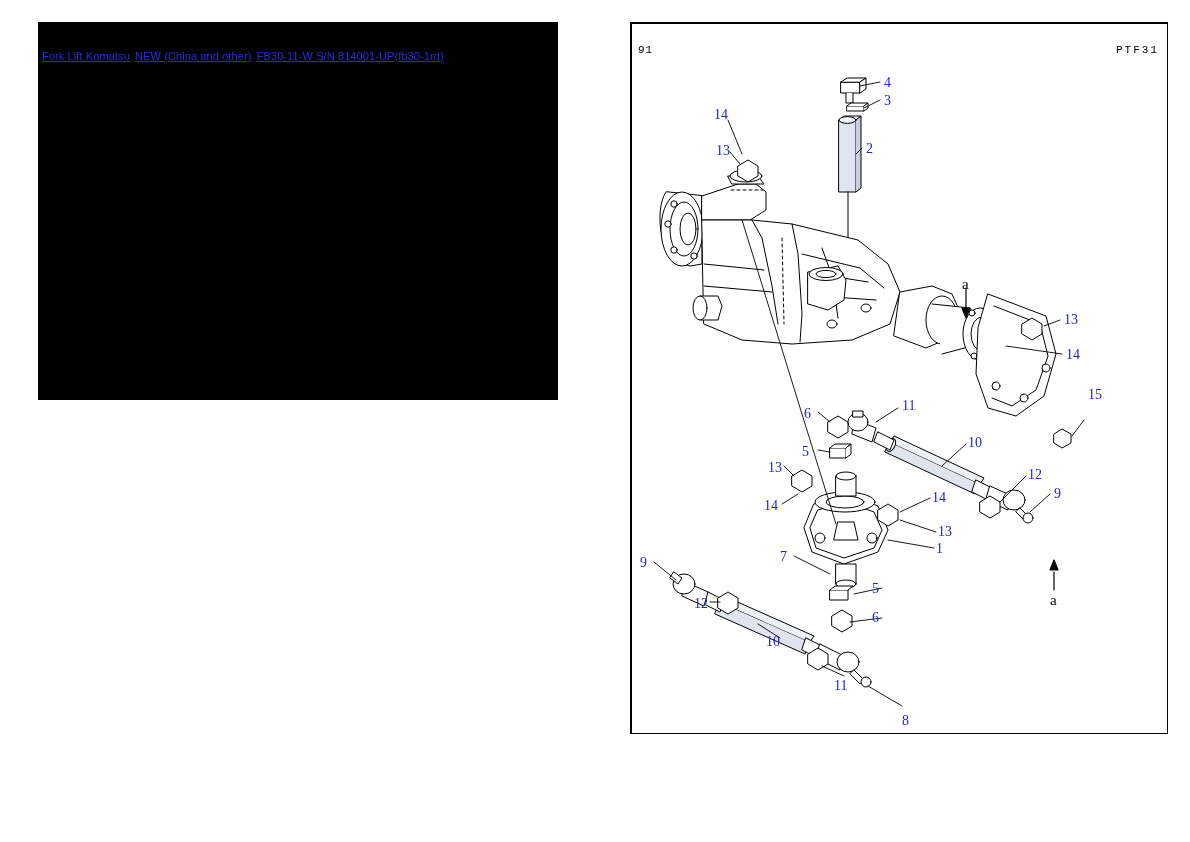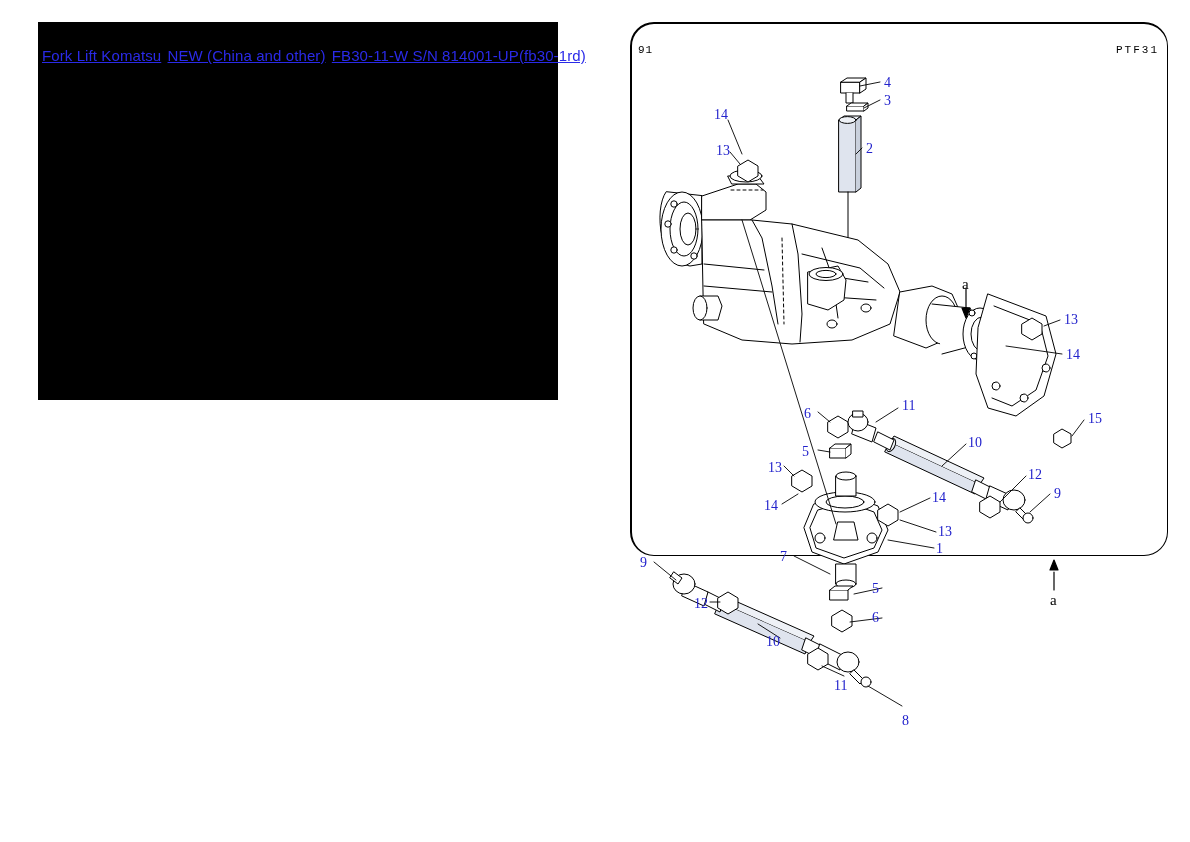--- a/index.html
+++ b/index.html
@@ -22,21 +22,21 @@
     top: 22px;
     width: 520px;
     height: 378px;
     background: #000000;
   }
   #breadcrumb {
     position: absolute;
     left: 4px;
     top: 28px;
     width: 512px;
-    font-size: 15px;
+    font-size: 11px;
     line-height: 12px;
     color: #2a2ae8;
     white-space: nowrap;
     letter-spacing: 0.1px;
   }
   #breadcrumb a {
     color: #2a2ae8;
     text-decoration: underline;
     cursor: pointer;
   }
@@ -49,28 +49,27 @@
     color: #2a2ae8;
     text-decoration: underline;
   }
 
   
   #diagram-panel {
     position: absolute;
     left: 630px;
     top: 22px;
     width: 538px;
-    height: 534px;
+    height: 712px;
     background: #ffffff;
     border-top: 2px solid #000;
     border-left: 2px solid #000;
     border-right: 1px solid #000;
     border-bottom: 1px solid #000;
     box-sizing: border-box;
-    border-radius: 24px;
   }
   #diagram-inner {
     position: absolute;
     inset: 0;
   }
   #page-code {
     position: absolute;
     left: 6px;
     top: 20px;
     font-family: "Liberation Mono", monospace;
@@ -318,21 +317,21 @@
       </g>
     </svg>
 
     <div class="callout" style="left:252px; top:52px;">4</div>
     <div class="callout" style="left:252px; top:70px;">3</div>
     <div class="callout" style="left:234px; top:118px;">2</div>
     <div class="callout" style="left:82px; top:84px;">14</div>
     <div class="callout" style="left:84px; top:120px;">13</div>
     <div class="callout" style="left:432px; top:289px;">13</div>
     <div class="callout" style="left:434px; top:324px;">14</div>
-    <div class="callout" style="left:456px; top:388px;">15</div>
+    <div class="callout" style="left:456px; top:364px;">15</div>
     <div class="callout" style="left:172px; top:383px;">6</div>
     <div class="callout" style="left:270px; top:375px;">11</div>
     <div class="callout" style="left:170px; top:421px;">5</div>
     <div class="callout" style="left:336px; top:412px;">10</div>
     <div class="callout" style="left:136px; top:437px;">13</div>
     <div class="callout" style="left:396px; top:444px;">12</div>
     <div class="callout" style="left:132px; top:475px;">14</div>
     <div class="callout" style="left:300px; top:467px;">14</div>
     <div class="callout" style="left:422px; top:463px;">9</div>
     <div class="callout" style="left:306px; top:501px;">13</div>

